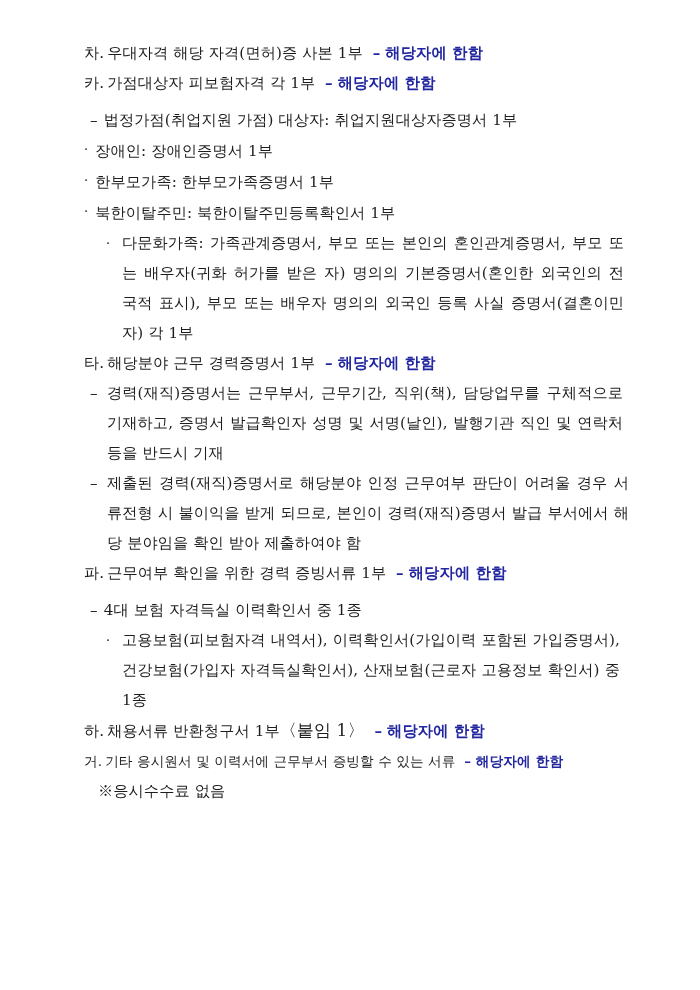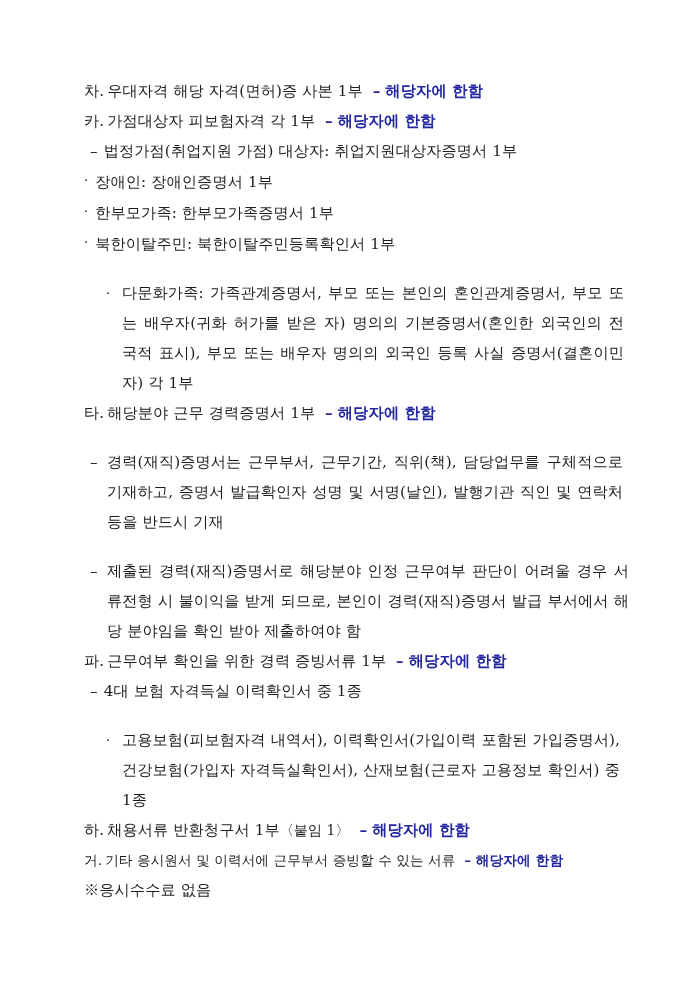--- a/index.html
+++ b/index.html
@@ -13,55 +13,54 @@
     background: #ffffff;
     font-family: "DejaVu Serif", "Liberation Serif", serif;
     color: #1a1a1a;
     overflow: hidden;
   }
   #document-page {
     position: relative;
     width: 700px;
     height: 990px;
     box-sizing: border-box;
-    padding: 76px 58px 0 84px;
+    padding: 38px 58px 0 84px;
   }
   .line {
     position: relative;
     font-size: 15.2px;
     line-height: 30px;
     letter-spacing: 0.1px;
     white-space: nowrap;
     color: #1d1d1d;
   }
   
   .lvl-item      { margin-left: 0px; }     
-  .lvl-dash      { margin-left: 6px; }     
+  .lvl-dash      { margin-left: 6px; margin-top: 7px; }     
   .lvl-bullet    { }    
-  .lvl-note      { }    
+  .lvl-note      { margin-left: 14px; }    
 
   
   .para {
     position: relative;
     font-size: 15.2px;
     line-height: 30px;
     letter-spacing: 0.1px;
     color: #1d1d1d;
     white-space: normal;
   }
   .para .marker {
     position: absolute;
     left: 0;
     top: 0;
   }
   .para .body {
     display: block;
     text-align: justify;
     text-justify: inter-character;
-    margin-top: 19px;
   }
   .para.dash     { margin-left: 6px;  padding-left: 17px; }
   .para.dash .body { text-indent: 0; }
   .para.bullet   { margin-left: 22px; padding-left: 16px; }
 
   .marker-dash, .marker-bullet, .marker-label {
     display: inline-block;
   }
   .lvl-item .marker-label { margin-right: 3px; }
   .lvl-dash .marker-dash { margin-right: 6px; }
@@ -71,21 +70,21 @@
   .hl {
     color: #2226a0;
     font-weight: bold;
     letter-spacing: 0.2px;
   }
   .dashsep { color: #2226a0; font-weight: bold; }
   .small {
     font-size: 13.6px;
   }
   .tiny {
-    font-size: 14px;
+    font-size: 17px;
     text-align: center;
   }
   .nowrap { white-space: nowrap; }
 </style>
 </head>
 <body>
 
 <div id="document-page">
 
   <div class="line lvl-item">

